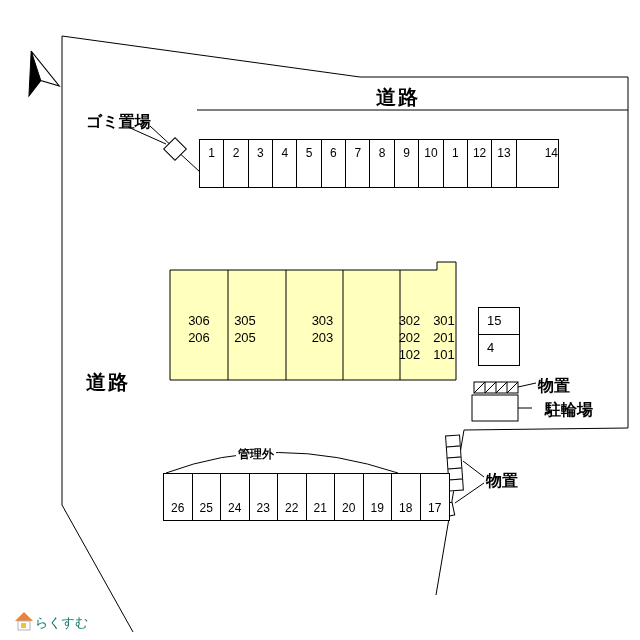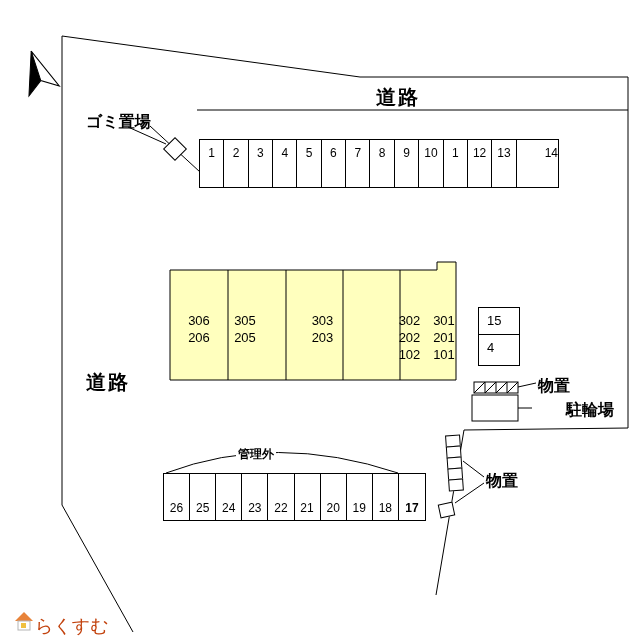--- a/index.html
+++ b/index.html
@@ -8,37 +8,37 @@
   .overlay{position:absolute;left:0;top:0;}
   .lbl{position:absolute;white-space:nowrap;}
   .road{font-size:20px;font-weight:bold;letter-spacing:2px;font-family:Liberation Mono, monospace;}
   .small-bold{font-size:16px;font-weight:bold;}
   
   .row-top{position:absolute;left:199px;top:139px;width:360px;height:49px;display:grid;
            grid-template-columns:repeat(14,1fr);border:1px solid #000;box-sizing:border-box;background:#fff;}
   .pt{border-right:1px solid #000;text-align:center;padding-top:6px;font-size:12px;}
   .pt:last-child{border-right:none;margin-left:28px;}
   
-  .row-bottom{position:absolute;left:163px;top:473px;width:263px;height:48px;display:grid;
+  .row-bottom{position:absolute;left:163px;top:473px;width:287px;height:48px;display:grid;
            grid-template-columns:repeat(10,1fr);border:1px solid #000;box-sizing:border-box;background:#fff;}
   .pb{border-right:1px solid #000;display:flex;align-items:flex-end;justify-content:center;
       padding-bottom:5px;font-size:12px;}
-  .pb:last-child{border-right:none;font-weight:bold;}
+  .pb:last-child{border-right:none;}
   
   .unit{position:absolute;top:312px;text-align:center;font-size:13px;line-height:17px;}
   
   .sidebox{position:absolute;left:478px;width:42px;height:32px;border:1px solid #000;
            box-sizing:border-box;font-size:13px;line-height:26px;padding-left:8px;background:#fff;}
   
   .stack{position:absolute;left:447px;top:436px;width:15px;transform:rotate(-4deg);}
   .stack .cellq{width:13px;height:10px;border:1px solid #000;background:#fff;margin-top:-1px;}
   .sq-single{position:absolute;left:439px;top:503px;width:13px;height:12px;border:1px solid #000;
              background:#fff;transform:rotate(-12deg);}
   .mgmt{position:absolute;left:236px;top:446px;font-size:12px;font-weight:bold;background:#fff;padding:0 2px;font-family:Liberation Mono, monospace;}
-  .logo-text{position:absolute;left:35px;top:614px;font-size:18px;color:#c2410c;}
+  .logo-text{position:absolute;left:35px;top:614px;font-size:13px;color:#0f766e;}
 </style>
 </head>
 <body>
 
 <div class="stage">
 
   <svg class="overlay" width="640" height="640" viewBox="0 0 640 640">
 
     <g stroke="#000" stroke-width="1" fill="none">
       <line x1="62" y1="36" x2="360" y2="77"></line>
@@ -139,21 +139,21 @@
   <div class="unit" style="left:416px;width:56px;">
     <div>301</div>
     <div>201</div>
     <div>101</div>
   </div>
 
   <div class="sidebox" style="top:307px;">15</div>
   <div class="sidebox" style="top:334px;">4</div>
 
   <div class="lbl small-bold" style="left:538px;top:376px;">物置</div>
-  <div class="lbl small-bold" style="left:566px;top:400px;">駐輪場</div>
+  <div class="lbl small-bold" style="left:545px;top:400px;">駐輪場</div>
   <div class="lbl small-bold" style="left:486px;top:471px;">物置</div>
 
   <div class="stack">
     <div class="cellq"></div>
     <div class="cellq"></div>
     <div class="cellq"></div>
     <div class="cellq"></div>
     <div class="cellq"></div>
   </div>
   <div class="sq-single"></div>

